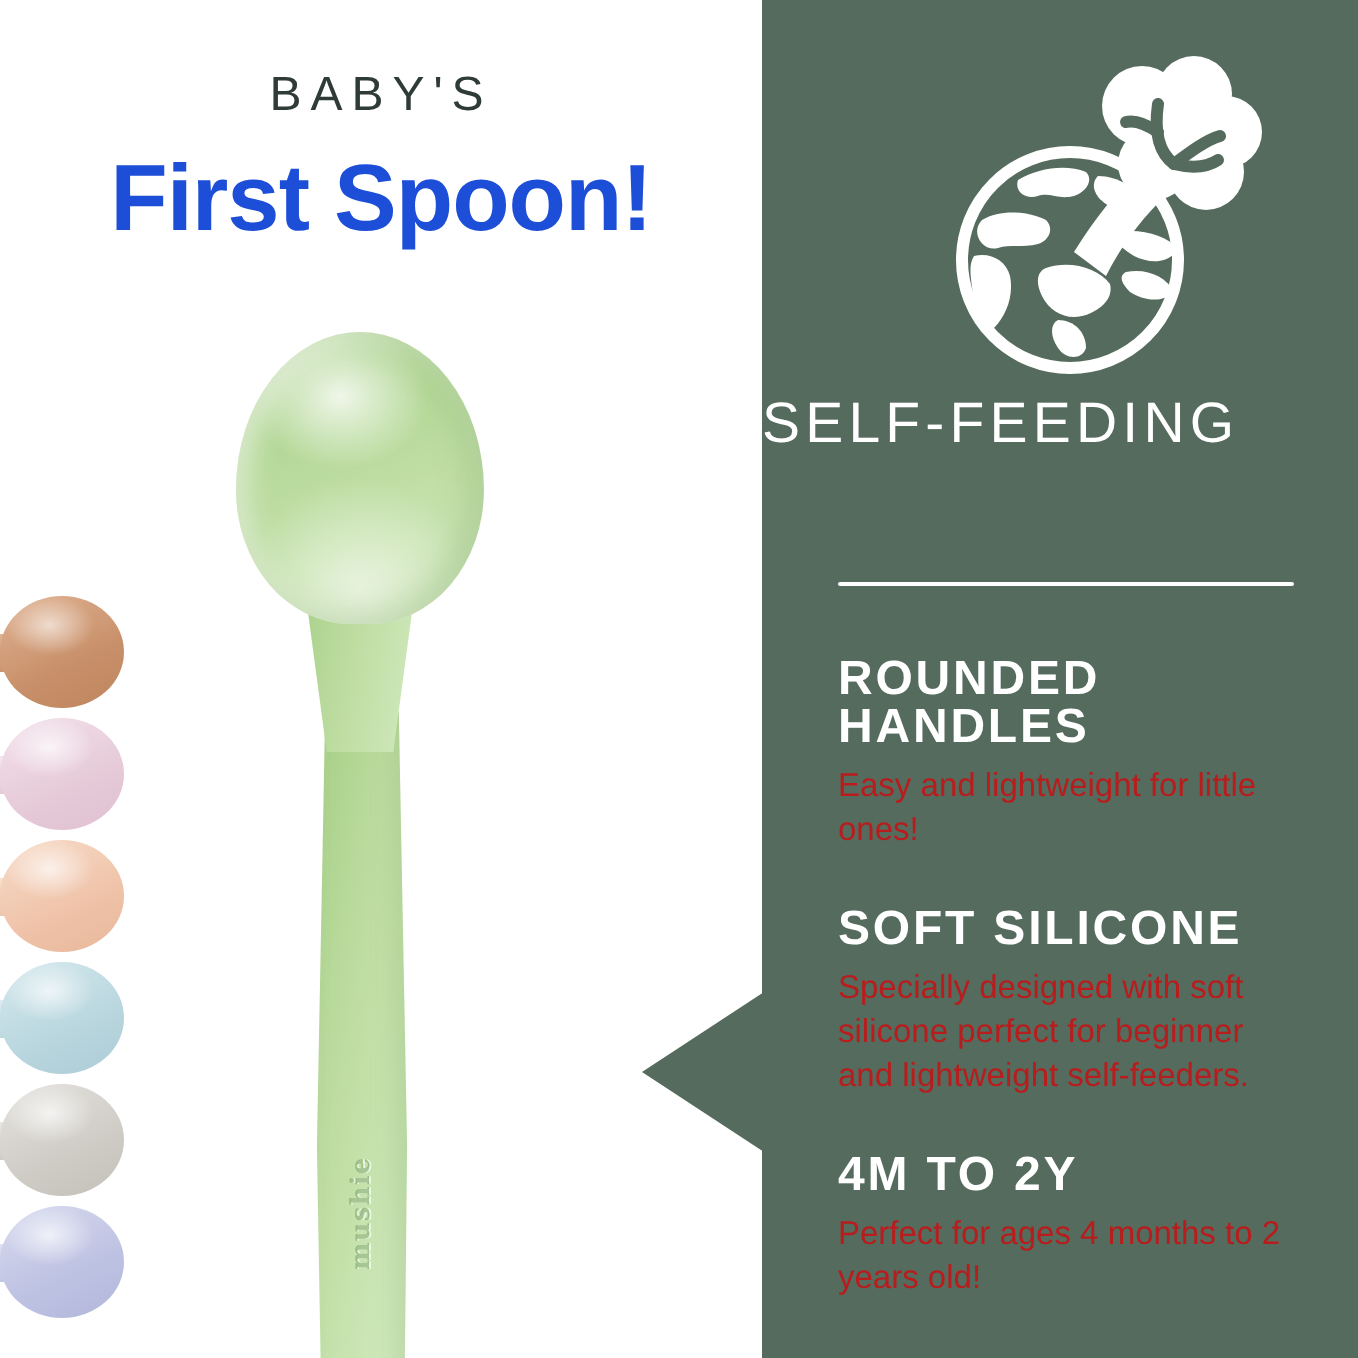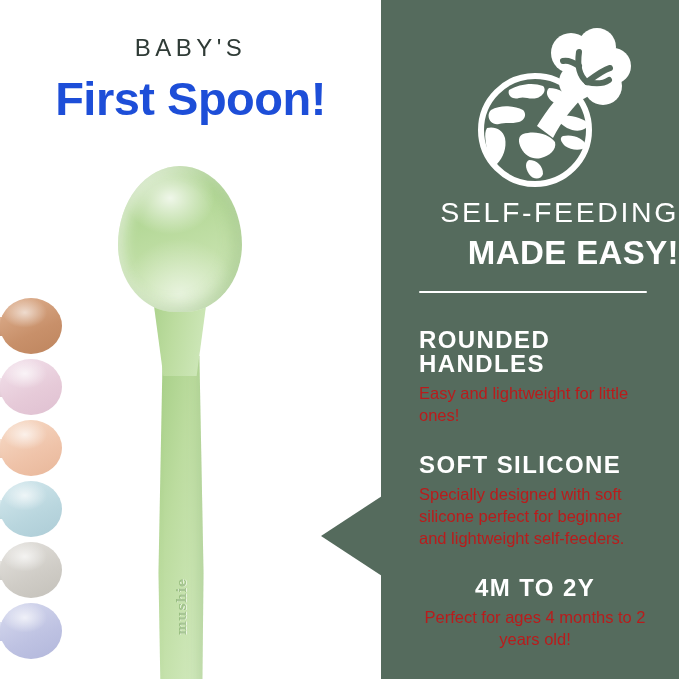--- a/index.html
+++ b/index.html
@@ -72,32 +72,32 @@
   
   .right-panel{position:absolute;left:381px;top:0;width:298px;height:679px;background:#556B5D;}
   .arrow{
     position:absolute;left:321px;top:496px;width:61px;height:80px;
     background:#556B5D;
     clip-path:polygon(100% 0%, 100% 100%, 0% 50%);
   }
 
   .globe-wrap{position:absolute;left:463px;top:18px;width:170px;height:172px;}
 
-  .brand-head{position:absolute;left:381px;top:198px;width:298px;text-align:right;}
+  .brand-head{position:absolute;left:381px;top:198px;width:298px;text-align:left;}
   .brand-line1{
     font-size:28.5px;letter-spacing:2.6px;color:#ffffff;font-weight:400;line-height:1;margin:0;
   }
   .brand-line2{
     font-size:33px;letter-spacing:.4px;color:#ffffff;font-weight:700;line-height:1;margin:9px 0 0 0;
   }
   .divider{position:absolute;left:419px;top:291px;width:228px;height:2px;background:#ffffff;border-radius:2px;}
 
   .features{position:absolute;left:419px;top:328px;width:232px;}
   .feat{margin-bottom:26px;}
-  .feat:last-child{margin-bottom:16px;text-align:center;}
+  .feat:last-child{margin-bottom:16px;}
   .feat-title{
     font-size:24px;font-weight:700;letter-spacing:1.4px;color:#ffffff;
     line-height:1;margin:0 0 7px 0;
   }
   .feat-body{
     font-size:16.5px;font-weight:400;color:#b91c1c;line-height:1.33;margin:0;
   }
 </style>
 </head>
 <body>
@@ -183,21 +183,20 @@
         <path d="M60 116 C72 112 86 116 92 124 C94 132 86 138 78 140 C70 142 62 138 58 130 C55 124 55 118 60 116 Z"></path>
         <path d="M66 142 C74 142 80 148 80 156 C78 162 70 162 66 156 C62 150 62 144 66 142 Z"></path>
         <path d="M96 98 C108 96 120 100 126 106 C122 114 112 114 104 110 C98 106 92 102 96 98 Z"></path>
         <path d="M100 118 C110 116 120 120 124 128 C118 134 108 132 102 128 C98 124 96 120 100 118 Z"></path>
       </g>
     </svg>
   </div>
 
   <div class="brand-head">
     <p class="brand-line1">SELF-FEEDING</p>
-    <p class="brand-line2">MADE EASY!</p>
   </div>
 
   <div class="divider"></div>
 
   <div class="features">
     <div class="feat">
       <p class="feat-title">ROUNDED HANDLES</p>
       <p class="feat-body">Easy and lightweight for little ones!</p>
     </div>
     <div class="feat">

